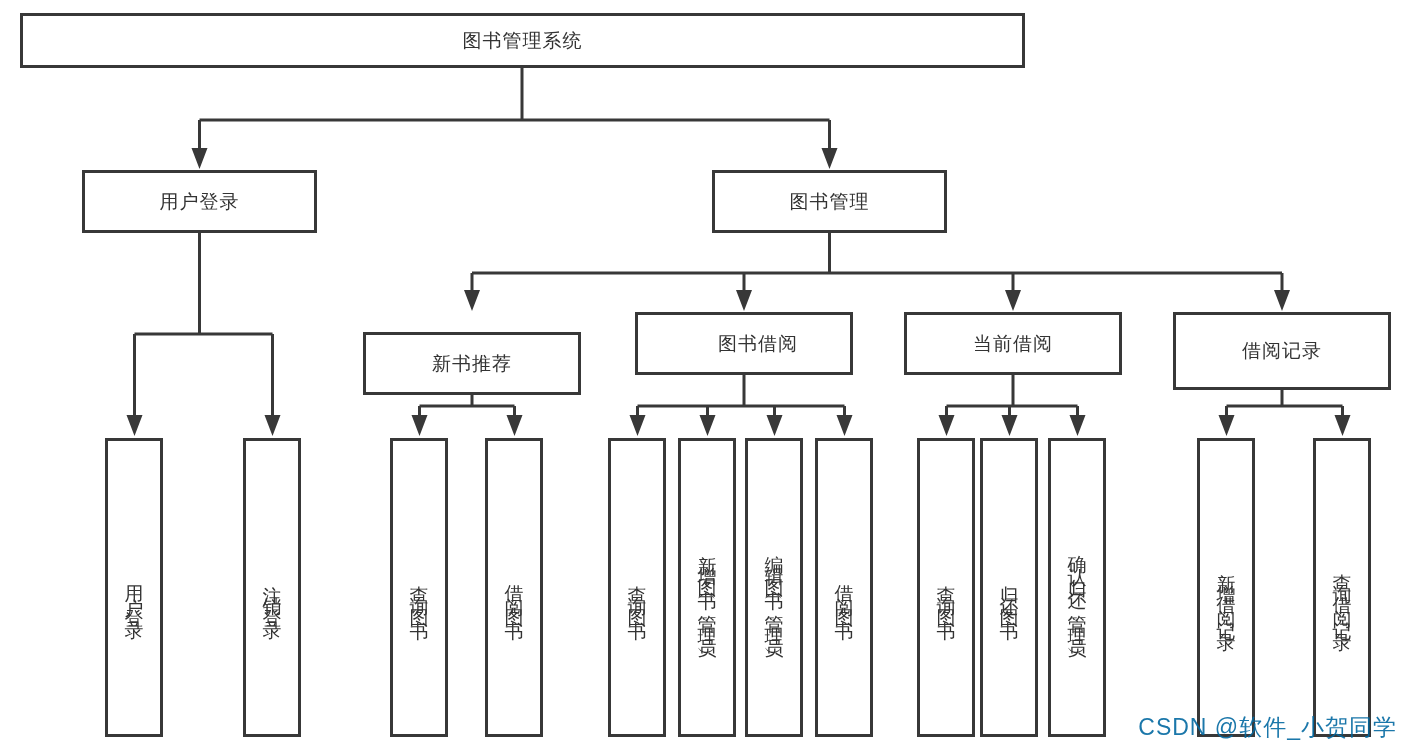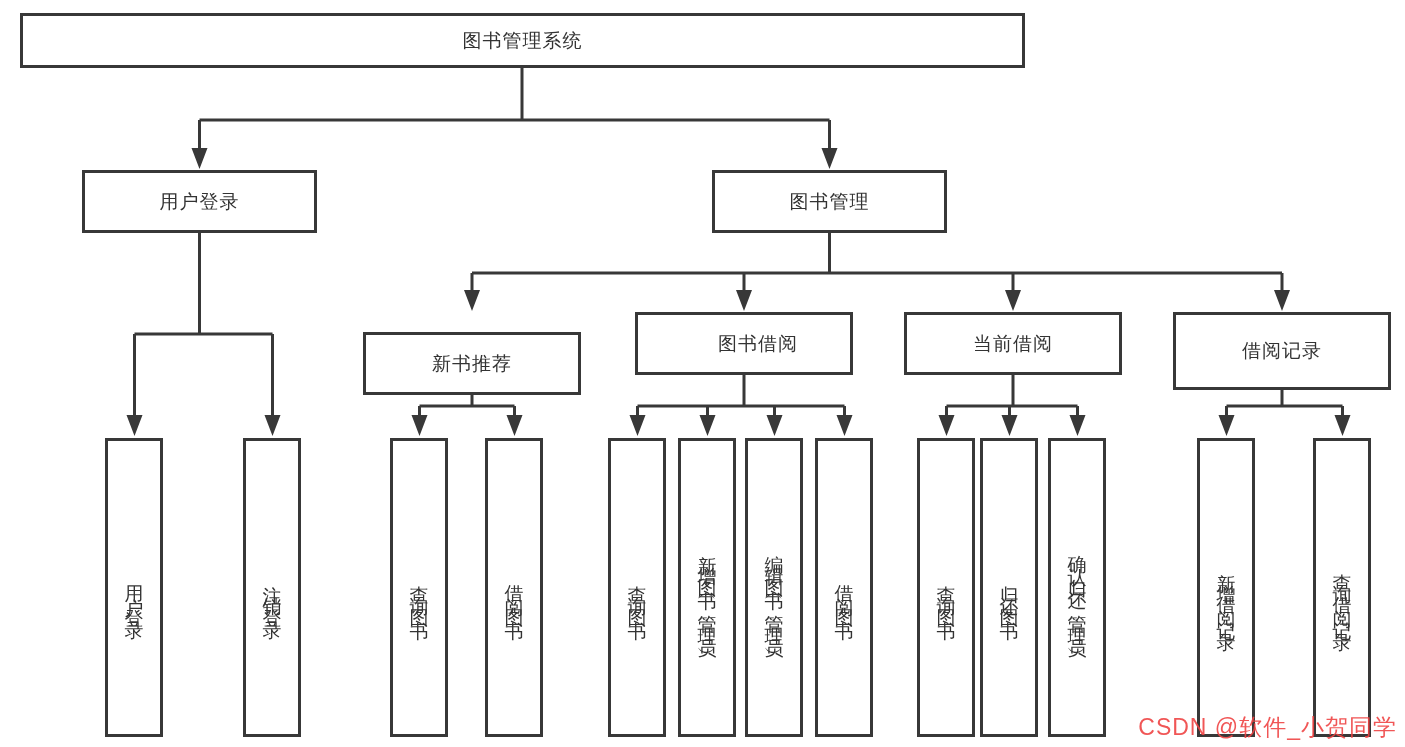--- a/index.html
+++ b/index.html
@@ -37,21 +37,21 @@
     position: absolute;
     left: 0; top: 0;
     width: 1405px; height: 747px;
     z-index: 1;
   }
   #watermark {
     position: absolute;
     right: 8px;
     bottom: 4px;
     font-size: 23px;
-    color: #ef4444;
+    color: #0369a1;
     opacity: 0.9;
     z-index: 3;
     letter-spacing: 1px;
     white-space: nowrap;
   }
   
   #n-root  { left: 20px;  top: 13px;  width: 1005px; height: 55px; }
   #n-ul    { left: 82px;  top: 170px; width: 235px;  height: 63px; }
   #n-bm    { left: 712px; top: 170px; width: 235px;  height: 63px; }
   #n-nbr   { left: 363px; top: 312px; width: 218px;  height: 63px; margin-top: 20px; }

